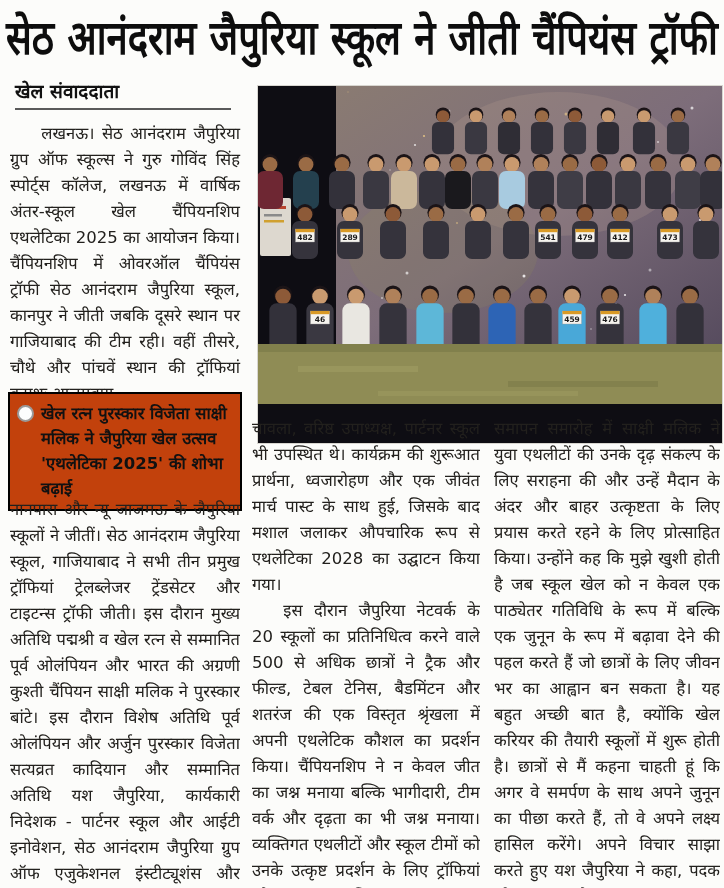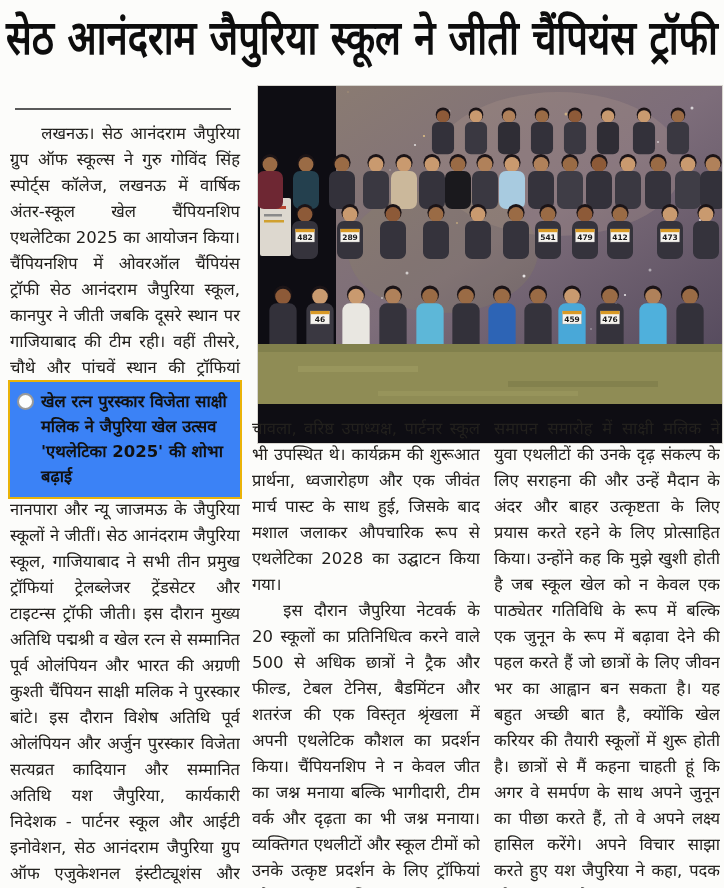--- a/index.html
+++ b/index.html
@@ -23,38 +23,39 @@
   .body-text{font-size:16.5px;line-height:26px;text-align:justify;color:#22201d;}
   .body-text p{margin:0;}
   .indent{text-indent:1.9em;}
 
   .col1p1{position:absolute;left:10px;top:121px;width:230px;}
   .col1p2{position:absolute;left:10px;top:497px;width:230px;height:391px;overflow:hidden;}
   .col2{position:absolute;left:252px;top:416px;width:228px;height:472px;overflow:hidden;}
   .col3{position:absolute;left:494px;top:416px;width:226px;height:472px;overflow:hidden;}
   .col2 p + p{margin-top:0;}
 
-  .highlight-box{position:absolute;left:8px;top:380px;width:234px;box-sizing:border-box;
-    border:2px solid #eab308;background:#3b82f6;
+  .highlight-box{position:absolute;left:8px;top:392px;width:234px;box-sizing:border-box;
+    border:2px solid #000000;background:#c2410c;
     padding:7px 8px 8px 7px;display:flex;gap:7px;align-items:flex-start;}
   .bullet-circle{flex:0 0 auto;width:13px;height:13px;border-radius:50%;
     border:2.5px solid #9a9a9a;background:#fdfdfd;margin-top:4px;}
   .highlight-text{font-size:16.5px;line-height:25px;font-weight:bold;color:#111;text-align:left;}
 </style>
 </head>
 <body>
 
 <div class="page">
 
   <div class="headline-wrap">
     <svg width="724" height="64" viewBox="0 0 724 64">
       <text x="6" y="50" font-size="47" font-weight="bold" fill="#0d0d0d" textLength="712" lengthAdjust="spacingAndGlyphs">सेठ आनंदराम जैपुरिया स्कूल ने जीती चैंपियंस ट्रॉफी</text>
     </svg>
   </div>
 
+  <div class="byline">खेल संवाददाता</div>
   <div class="byline-rule"></div>
 
   <div class="photo">
     <svg width="464" height="318" viewBox="0 0 464 318">
       <defs>
         <linearGradient id="scr" x1="0" y1="0" x2="1" y2="1">
           <stop offset="0" stop-color="#8a7b72"></stop>
           <stop offset="0.5" stop-color="#7d6d7a"></stop>
           <stop offset="1" stop-color="#564b5e"></stop>
         </linearGradient>

